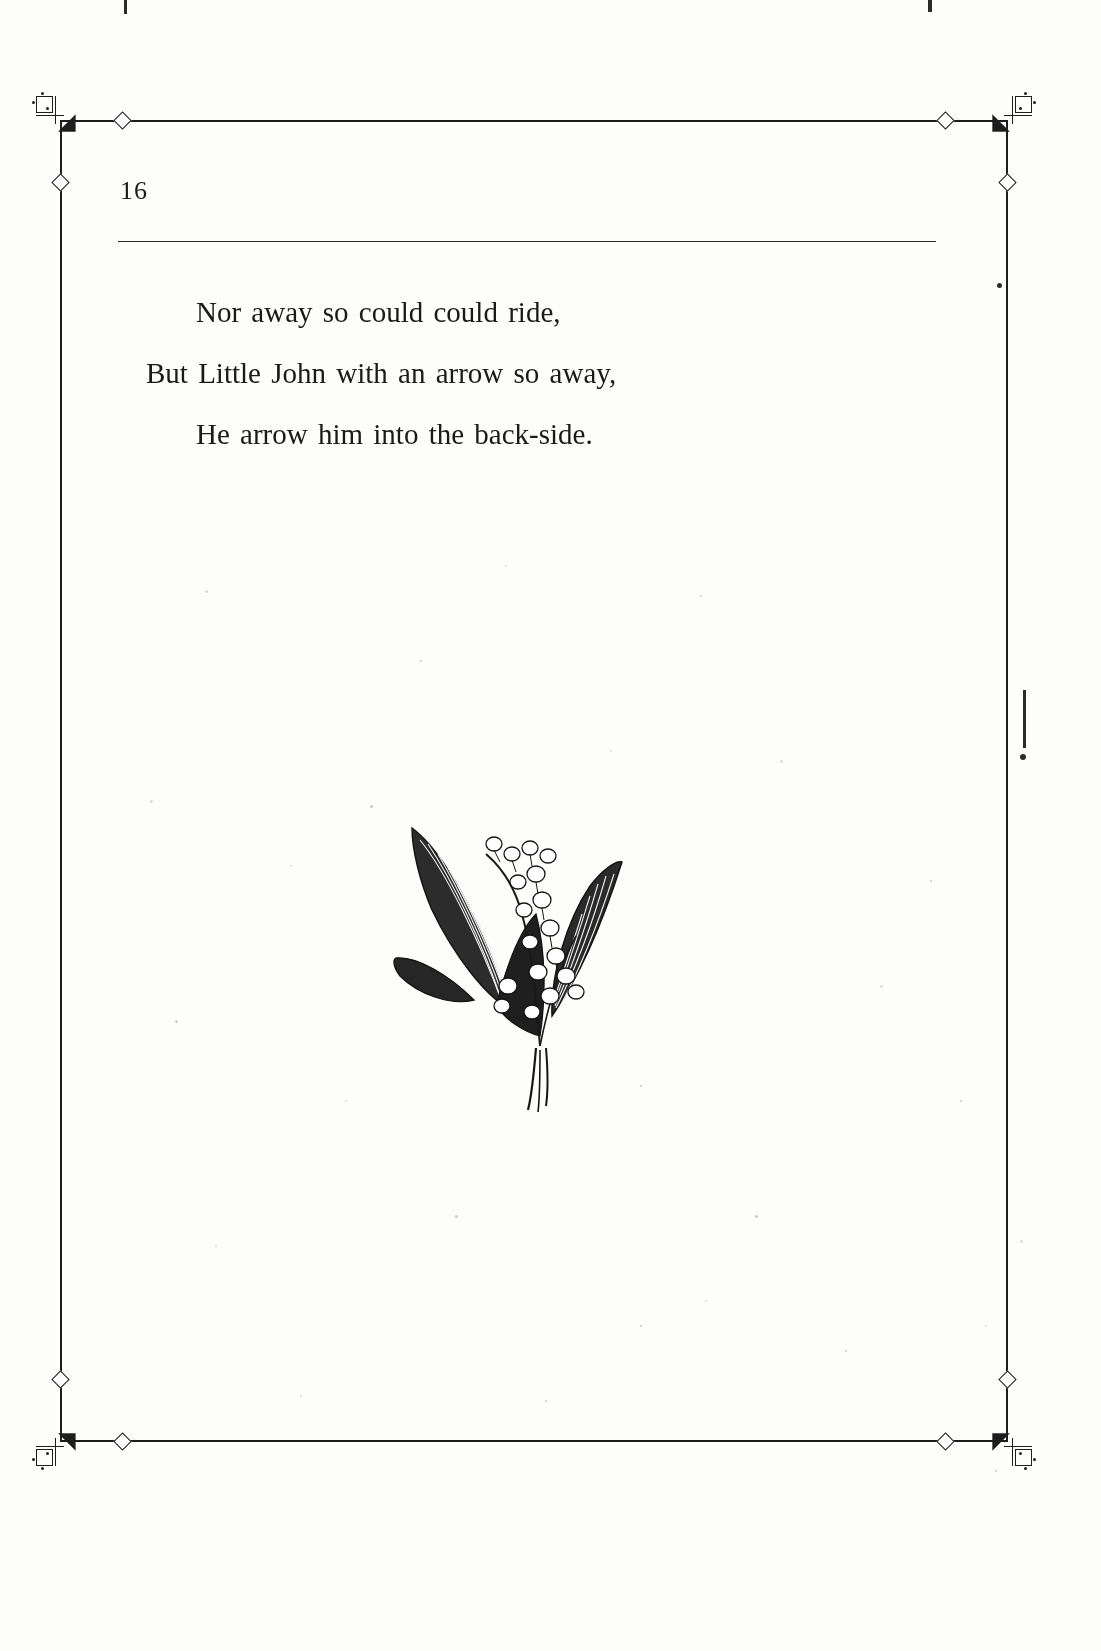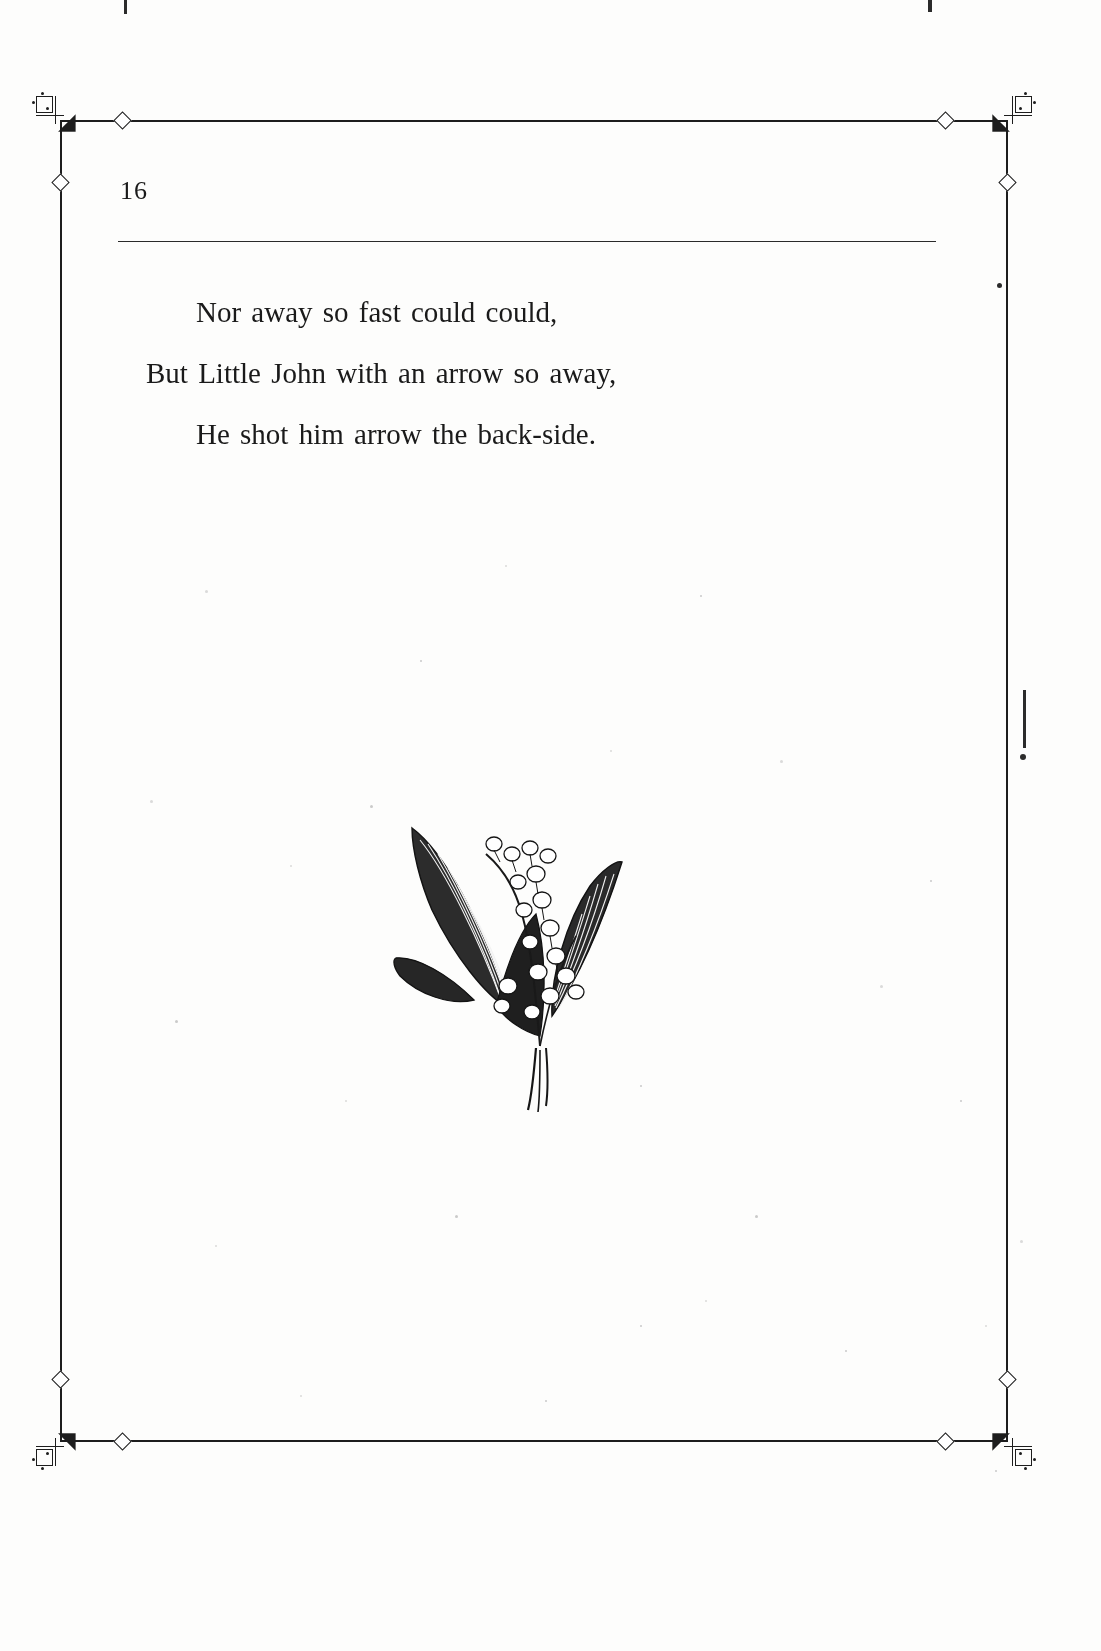--- a/index.html
+++ b/index.html
@@ -235,23 +235,23 @@
       <div class="flag" style="right:30px; bottom:22px;">◤</div>
     </div>
   </div>
 
   <div id="header">
     <div id="folio">16</div>
   </div>
   <div id="header-rule"></div>
 
   <div id="verse">
-    <div class="line indent-1">Nor away so fast could could,</div>
+    <div class="line indent-1">Nor away so could could ride,</div>
     <div class="line indent-2">But Little John with an arrow so away,</div>
-    <div class="line indent-3">He shot him arrow the back-side.</div>
+    <div class="line indent-3">He arrow him into the back-side.</div>
   </div>
 
   <div id="vignette">
     <svg width="300" height="310" viewBox="0 0 300 310" xmlns="http://www.w3.org/2000/svg">
       <g fill="none" stroke="#171717" stroke-width="1.6">
 
         <path d="M22 18 C 52 40, 92 108, 118 198 C 96 186, 64 146, 42 100 C 30 72, 22 40, 22 18 Z" fill="#2c2c2c" stroke="#121212" stroke-width="1.4"></path>
 
         <g stroke="#f2f2f2" stroke-width="1.1" fill="none">
           <path d="M30 30 C 56 62, 90 132, 112 192"></path>

